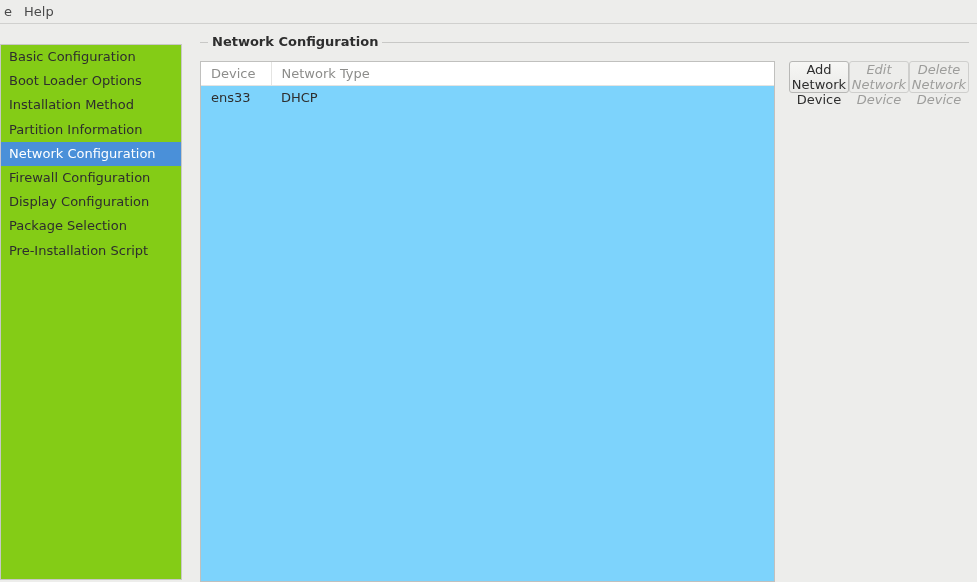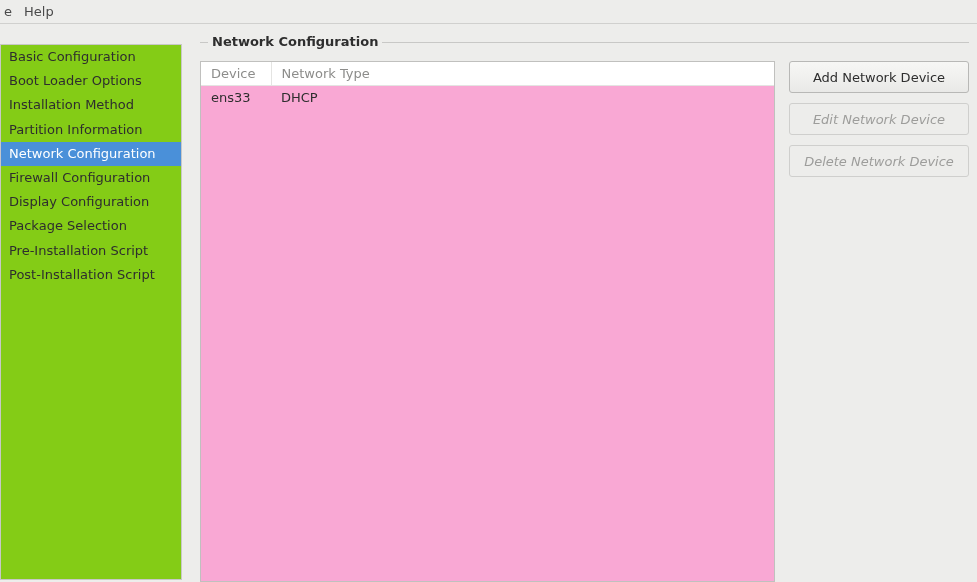--- a/index.html
+++ b/index.html
@@ -68,21 +68,21 @@
     }
     .panel-body {
       display: flex;
       gap: 14px;
       height: 100%;
       border-top: 1px solid #c8c8c6;
       padding-top: 18px;
     }
     .table-wrap {
       flex: 1;
-      background: #f9a8d4;
+      background: #7dd3fc;
       border: 1px solid #c0c0be;
     }
     .table {
       width: 100%;
       border-collapse: collapse;
     }
     .table th {
       text-align: left;
       font-weight: normal;
       color: #8d8d8b;
@@ -95,22 +95,22 @@
       border-right: none;
       margin-top: 7px;
     }
     .table td {
       padding: 4px 10px;
       color: #2e2e2e;
     }
     .button-col {
       width: 180px;
       display: flex;
-      flex-direction: column;
-      gap: 10px;
+      flex-direction: row;
+      gap: 0;
     }
     button.action {
       width: 100%;
       height: 32px;
       border: 1px solid #b8b8b6;
       border-radius: 3px;
       background: linear-gradient(#f7f7f5, #e9e9e7);
       color: #2e2e2e;
       font-family: inherit;
       font-size: 13px;
@@ -136,21 +136,20 @@
   <div class="sidebar">
     <div class="sidebar-item">Basic Configuration</div>
     <div class="sidebar-item">Boot Loader Options</div>
     <div class="sidebar-item">Installation Method</div>
     <div class="sidebar-item">Partition Information</div>
     <div class="sidebar-item selected">Network Configuration</div>
     <div class="sidebar-item">Firewall Configuration</div>
     <div class="sidebar-item">Display Configuration</div>
     <div class="sidebar-item">Package Selection</div>
     <div class="sidebar-item">Pre-Installation Script</div>
-    <div class="sidebar-item">Post-Installation Script</div>
   </div>
 
   <div class="content">
     <div class="fieldset-label">Network Configuration</div>
     <div class="panel-body">
 
       <div class="table-wrap">
         <table class="table">
           <thead>
             <tr>

